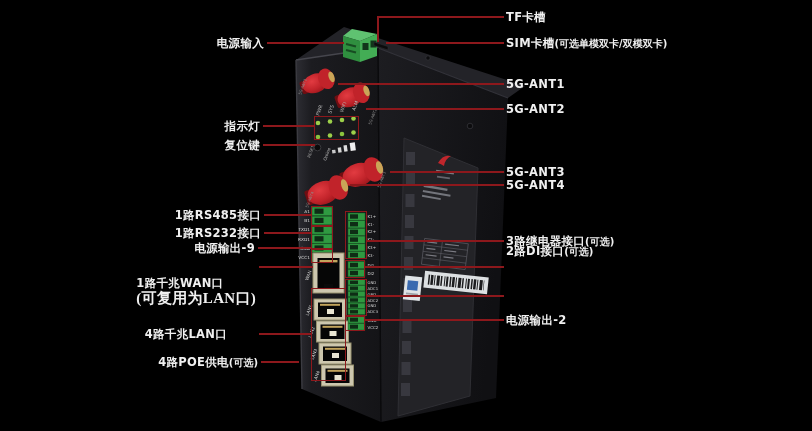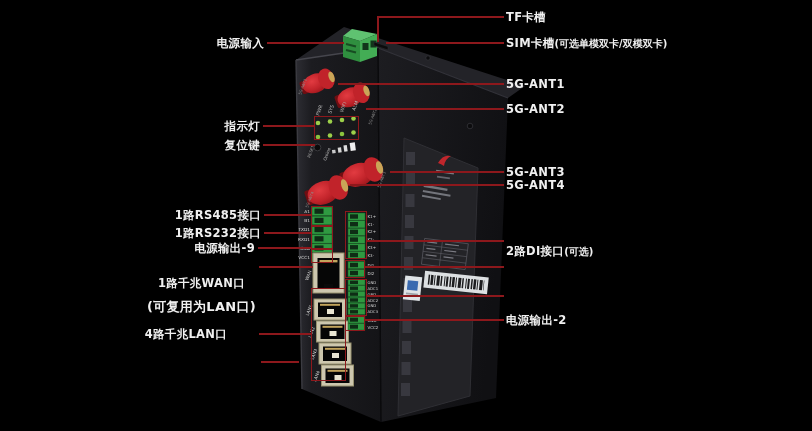--- a/index.html
+++ b/index.html
@@ -2,23 +2,23 @@
 <html><head>
 <meta charset="utf-8">
 <style>
   html,body{margin:0;padding:0;background:#000;}
   .stage{position:relative;width:812px;height:431px;background:#000;overflow:hidden;
          font-family:"DejaVu Sans","Liberation Sans",sans-serif;}
   .devsvg{position:absolute;left:0;top:0;z-index:1;}
   .anno{position:absolute;left:0;top:0;width:812px;height:431px;z-index:2;}
   .lbl{position:absolute;color:#f0f0f0;font-size:11.5px;font-weight:600;line-height:14px;
        white-space:nowrap;letter-spacing:.3px;}
-  .left-col{text-align:center;}
+  .left-col{text-align:left;}
   .lbl .note{font-size:10px;font-weight:600;letter-spacing:0;}
-  .lbl .sub{display:block;font-size:13px;margin-top:10px;}
+  .lbl .sub{display:block;font-size:15px;margin-top:1px;font-family:Liberation Serif, serif;}
   .cline{position:absolute;height:1.6px;background:#8d181c;}
   .cvline{position:absolute;width:1.6px;background:#8d181c;}
   .cbox{position:absolute;border:1.5px solid #8d181c;box-sizing:border-box;background:transparent;}
 </style>
 </head>
 <body>
 
 <div class="stage">
 
   <svg class="devsvg" width="812" height="431" viewBox="0 0 812 431">
@@ -325,23 +325,25 @@
     <div class="cline" style="left:364px;top:319px;width:140px"></div>
 
     <div class="lbl left-col" style="top:36px;right:548px"><span>电源输入</span></div>
     <div class="lbl left-col" style="top:119px;right:552px"><span>指示灯</span></div>
     <div class="lbl left-col" style="top:138px;right:552px"><span>复位键</span></div>
     <div class="lbl left-col" style="top:208px;right:551px"><span>1路RS485接口</span></div>
     <div class="lbl left-col" style="top:226px;right:551px"><span>1路RS232接口</span></div>
     <div class="lbl left-col" style="top:241px;right:557px"><span>电源输出-9</span></div>
     <div class="lbl left-col" style="top:276px;right:556px"><span>1路千兆WAN口</span><span class="sub">(可复用为LAN口)</span></div>
     <div class="lbl left-col" style="top:327px;right:585px"><span>4路千兆LAN口</span></div>
+    <div class="lbl left-col" style="top:355px;right:554px"><span>4路POE供电</span><span class="note">(可选)</span></div>
 
     <div class="lbl" style="top:10px;left:506px"><span>TF卡槽</span></div>
     <div class="lbl" style="top:36px;left:506px"><span>SIM卡槽</span><span class="note">(可选单模双卡/双模双卡)</span></div>
     <div class="lbl" style="top:77px;left:506px"><span>5G-ANT1</span></div>
     <div class="lbl" style="top:102px;left:506px"><span>5G-ANT2</span></div>
     <div class="lbl" style="top:165px;left:506px"><span>5G-ANT3</span></div>
     <div class="lbl" style="top:178px;left:506px"><span>5G-ANT4</span></div>
+    <div class="lbl" style="top:234px;left:506px"><span>3路继电器接口</span><span class="note">(可选)</span></div>
     <div class="lbl" style="top:244px;left:506px"><span>2路DI接口</span><span class="note">(可选)</span></div>
     <div class="lbl" style="top:313px;left:506px"><span>电源输出-2</span></div>
   </div>
 </div>
 
 </body></html>

